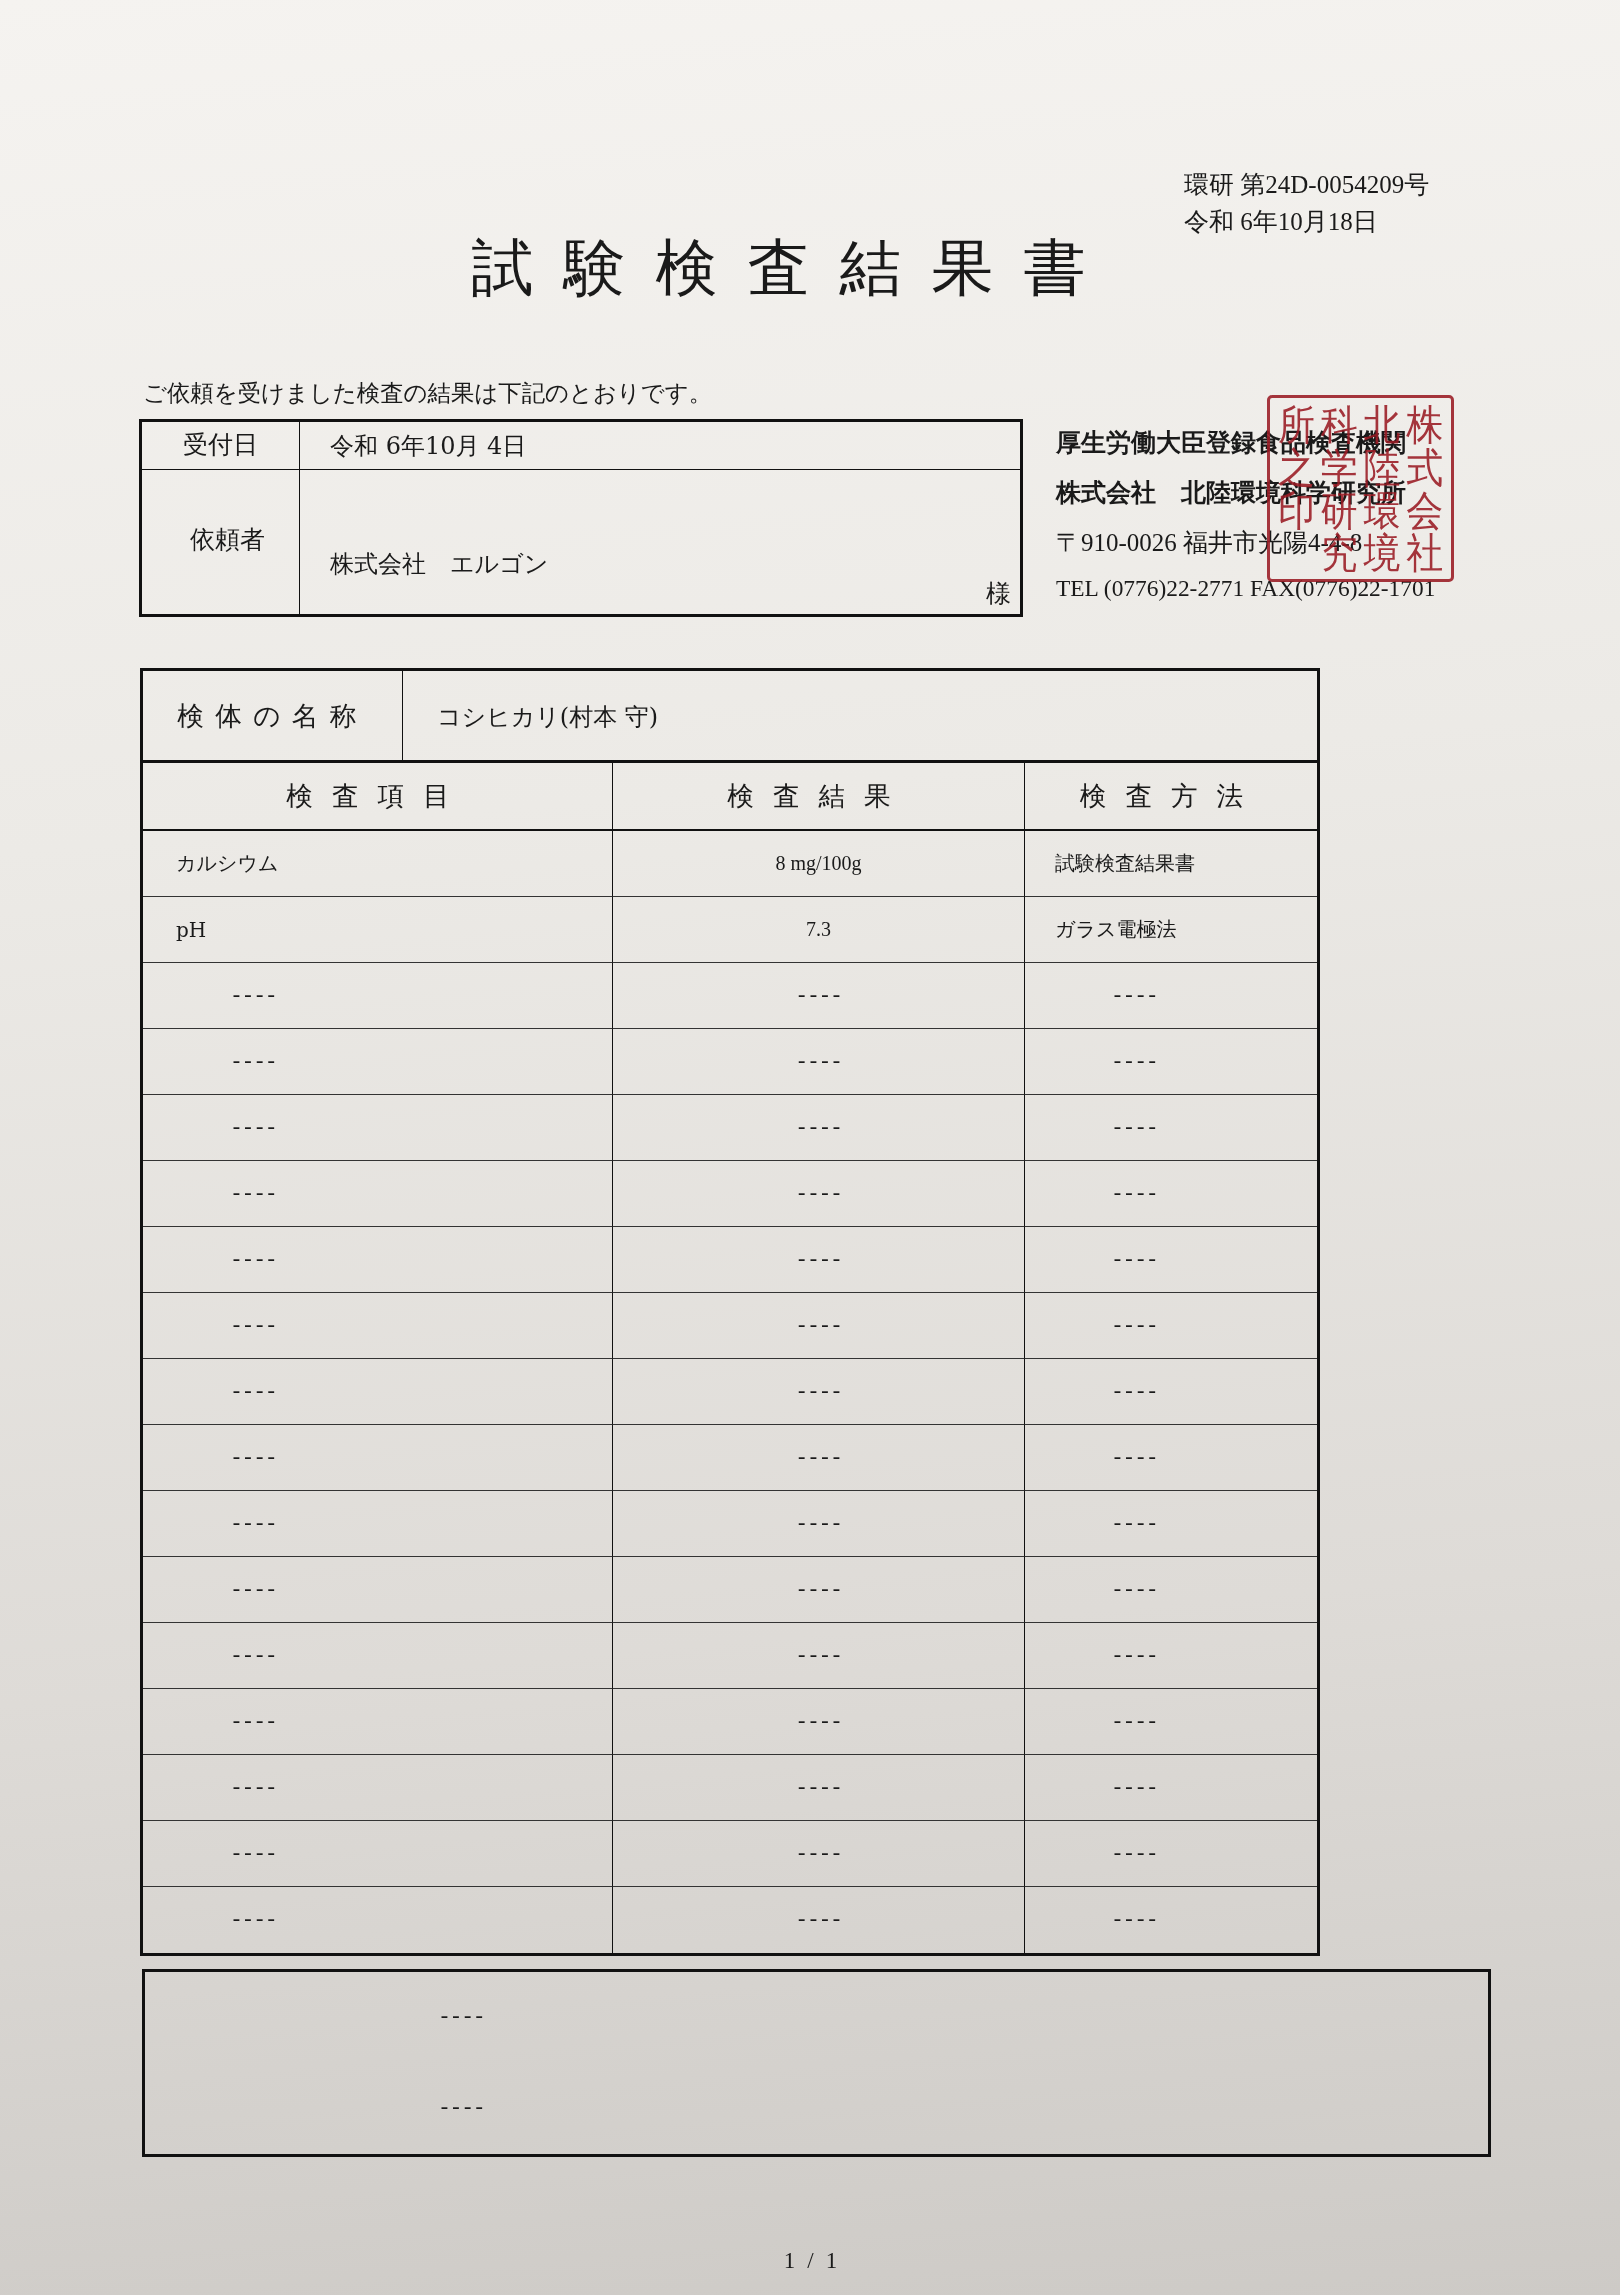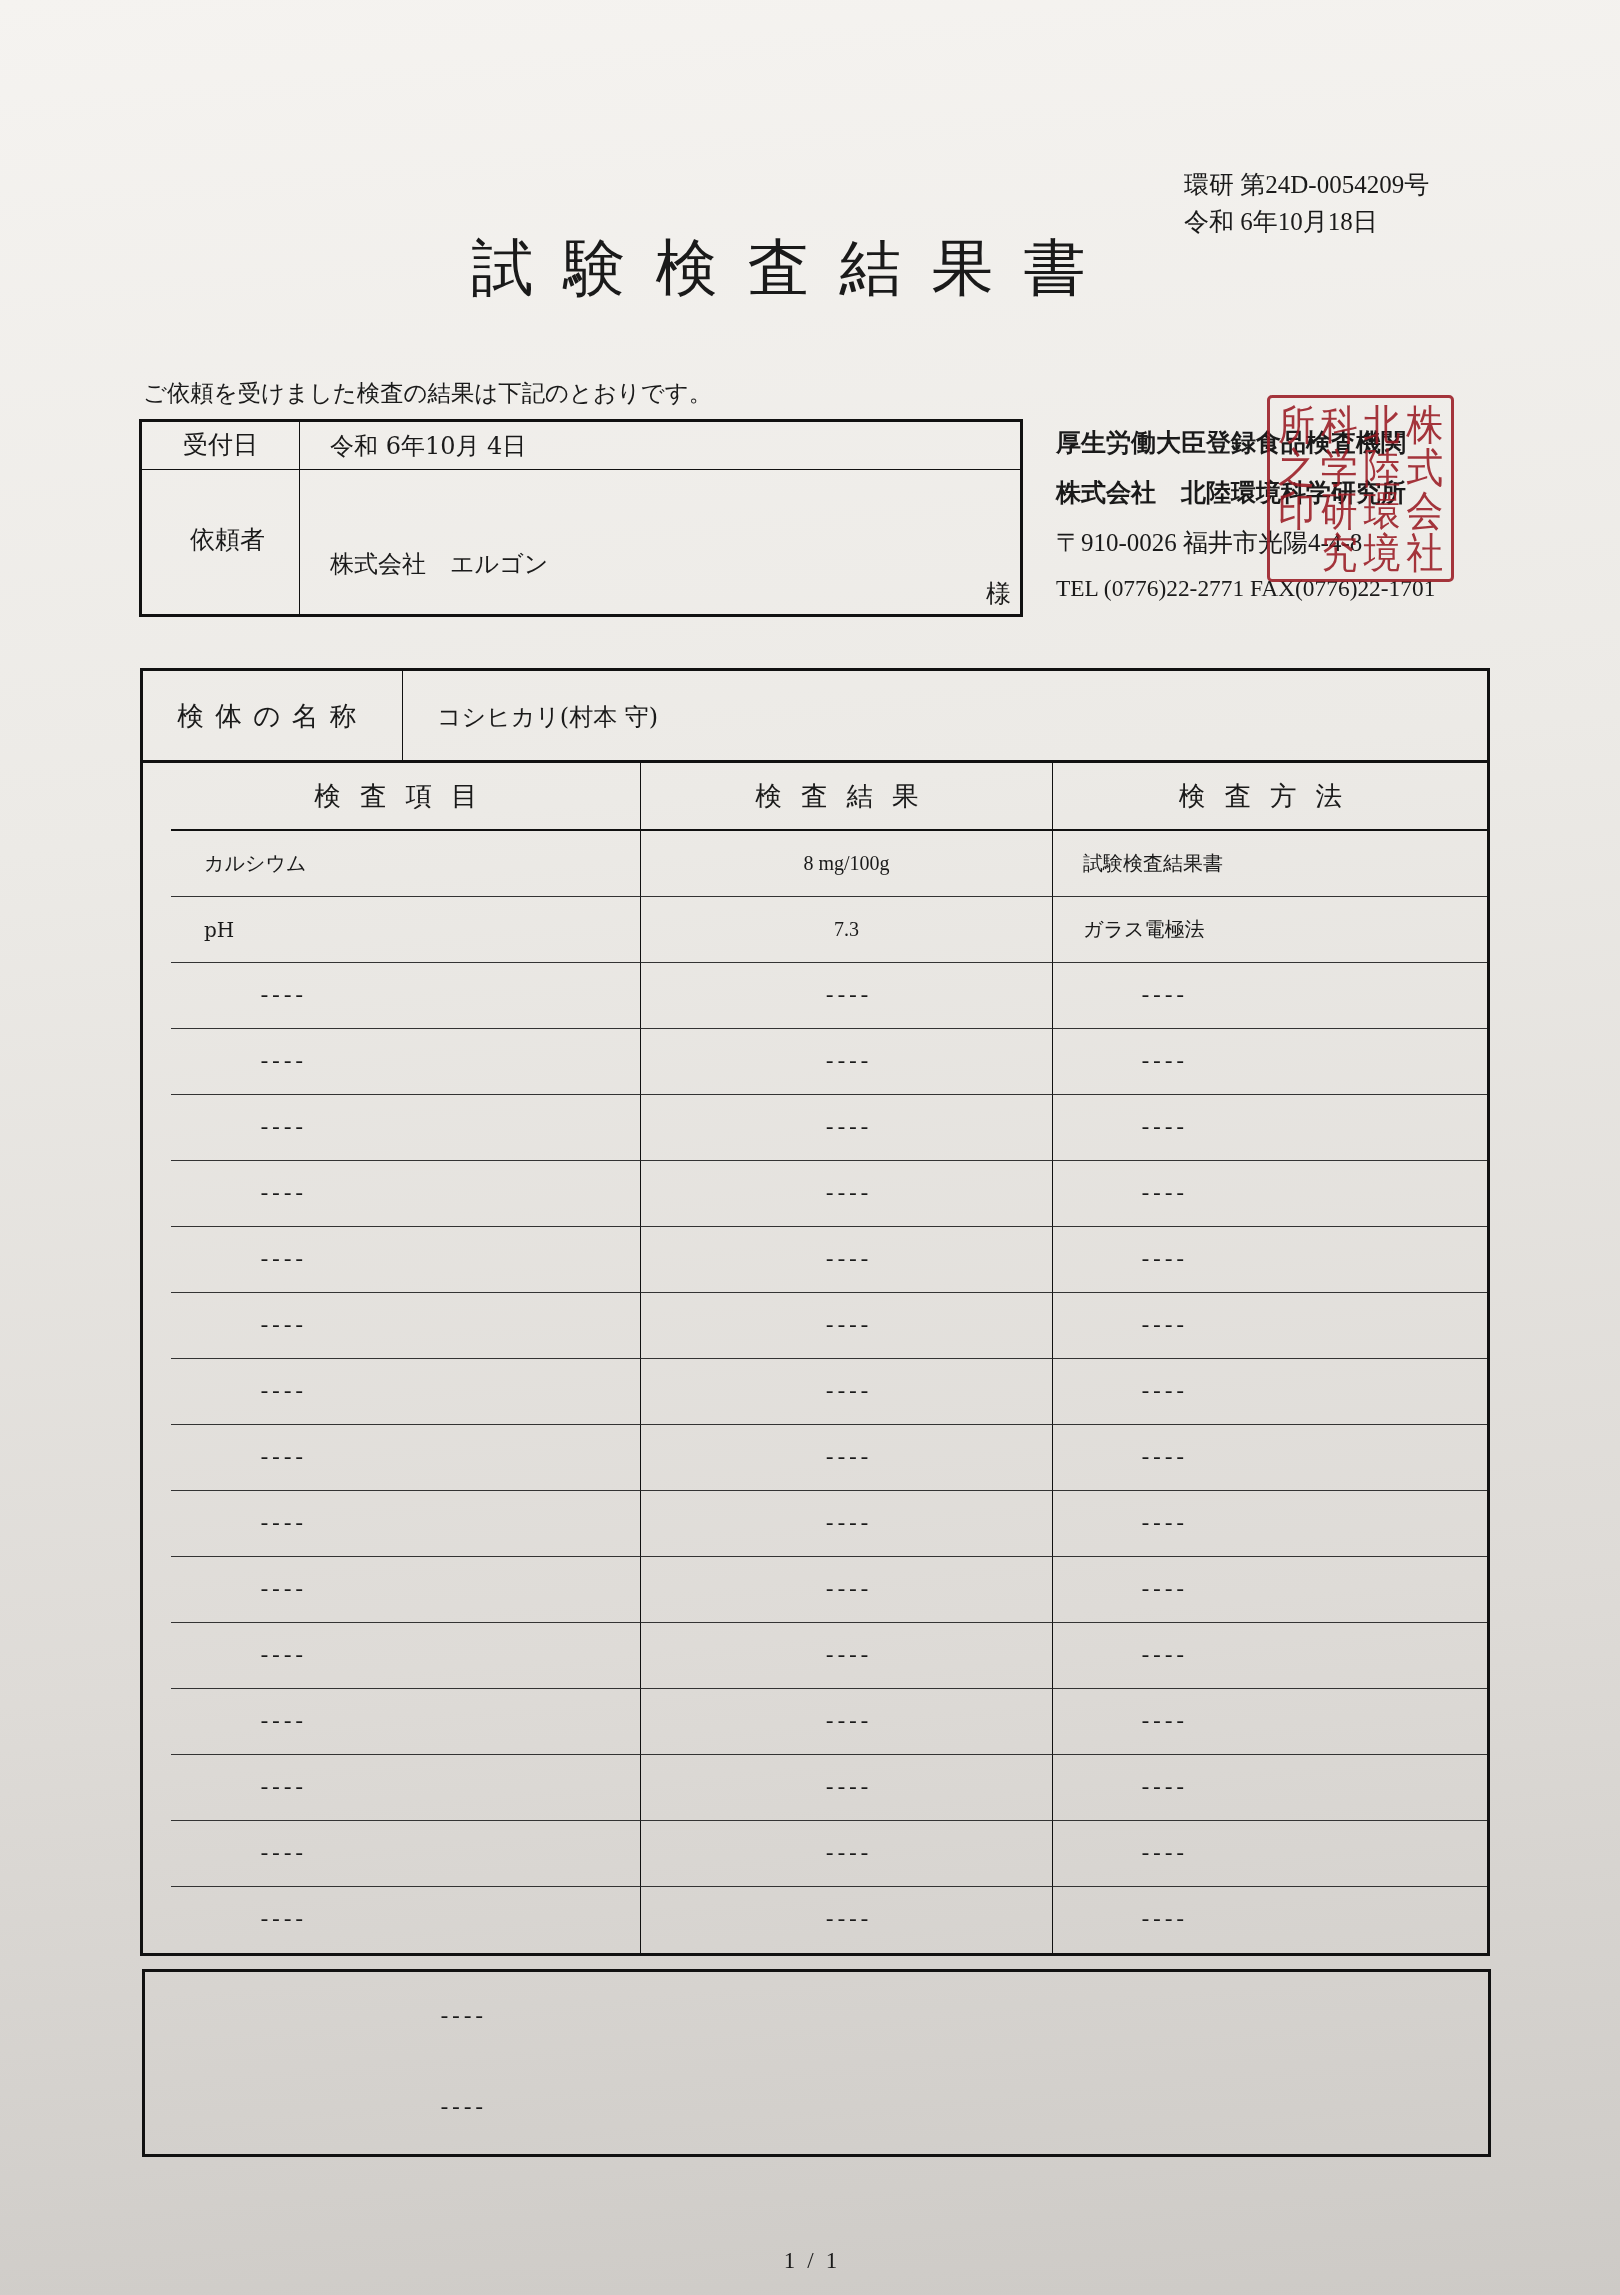--- a/index.html
+++ b/index.html
@@ -25,25 +25,25 @@
   .lab { left:1056px; font-size:25px; font-weight:bold; white-space:nowrap; }
   .lab.plain { font-weight:normal; font-family:"Liberation Serif","DejaVu Serif",serif; }
 
   
   .seal { left:1267px; top:395px; width:187px; height:187px; border:3.8px solid #9a1b24; border-radius:5px; box-sizing:border-box;
           color:#9a1b24; opacity:0.88; display:grid; grid-template-columns:repeat(4,1fr); grid-template-rows:repeat(4,1fr);
           font-family:"DejaVu Serif",serif; font-size:37px; line-height:1; padding:5px; }
   .seal span { display:flex; align-items:center; justify-content:center; transform:scaleY(1.12); font-weight:300; }
 
   
-  .main { left:140px; top:668px; width:1350px; border:3.2px solid #111; box-sizing:border-box; }
+  .main { left:140px; top:668px; width:1180px; border:3.2px solid #111; box-sizing:border-box; }
   .sample-row { height:89px; position:relative; border-bottom:3.2px solid #111; }
   .sample-row .lbl { position:absolute; left:0; top:0; width:259px; height:100%; border-right:1.9px solid #111; display:flex; align-items:center; justify-content:center; font-size:26.6px; letter-spacing:11.4px; }
   .sample-row .val { position:absolute; left:294px; top:30px; font-size:24px;text-align:right; }
-  .grid { display:grid; grid-template-columns:470px 412px 1fr;padding-left:28px; }
+  .grid { display:grid; grid-template-columns:470px 412px 1fr; }
   .grid .c { height:66px; border-bottom:1.3px solid #333; box-sizing:border-box; position:relative; font-size:20px; display:flex; align-items:center; }
   .grid .c.col1, .grid .c.col2 { border-right:1.9px solid #111; }
   .grid .hdr { height:68px; border-bottom:2.5px solid #111; justify-content:center; letter-spacing:19px; font-size:26.6px; }
   .grid .c.last { border-bottom:none; }
   .grid .item { padding-left:33px; }
   .grid .result { justify-content:center; font-family:"Liberation Serif","DejaVu Serif",serif; }
   .grid .method { padding-left:30px; }
   .grid .dash { font-family:"Liberation Mono","DejaVu Sans Mono",monospace; font-size:21.5px; letter-spacing:-1.3px; }
   .grid .item.dash { padding-left:87px; }
   .grid .method.dash { padding-left:86px; }

